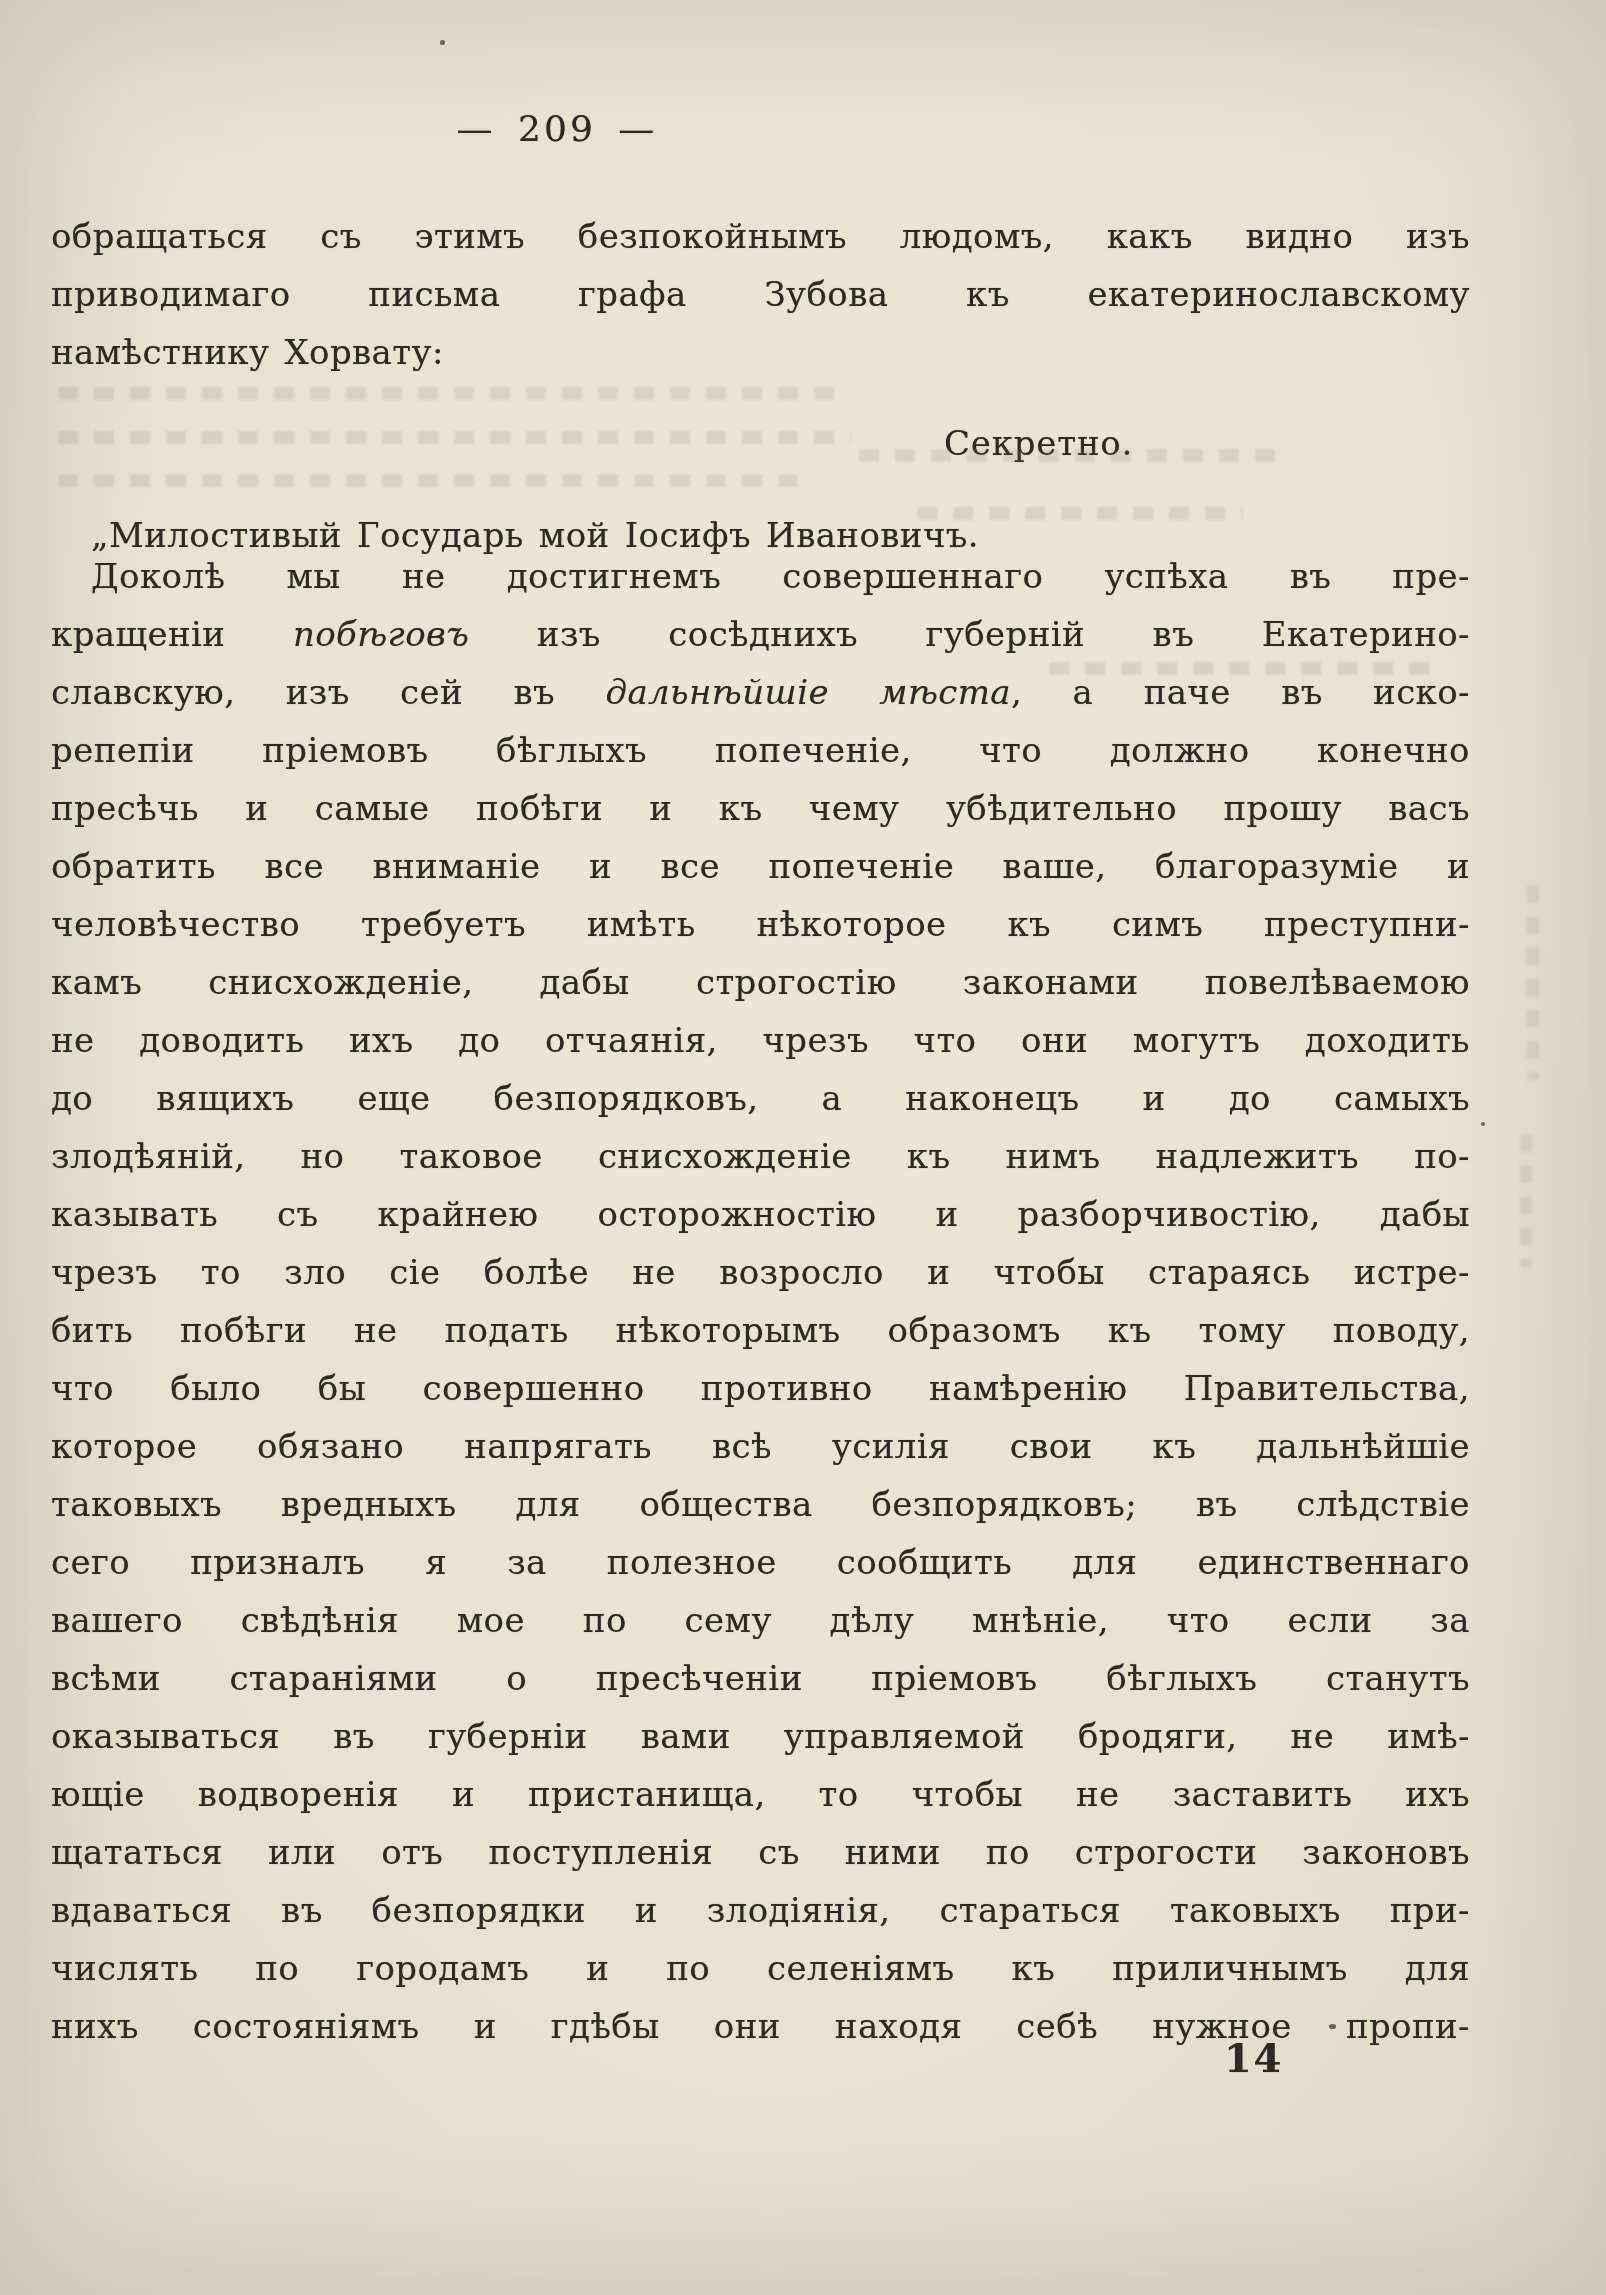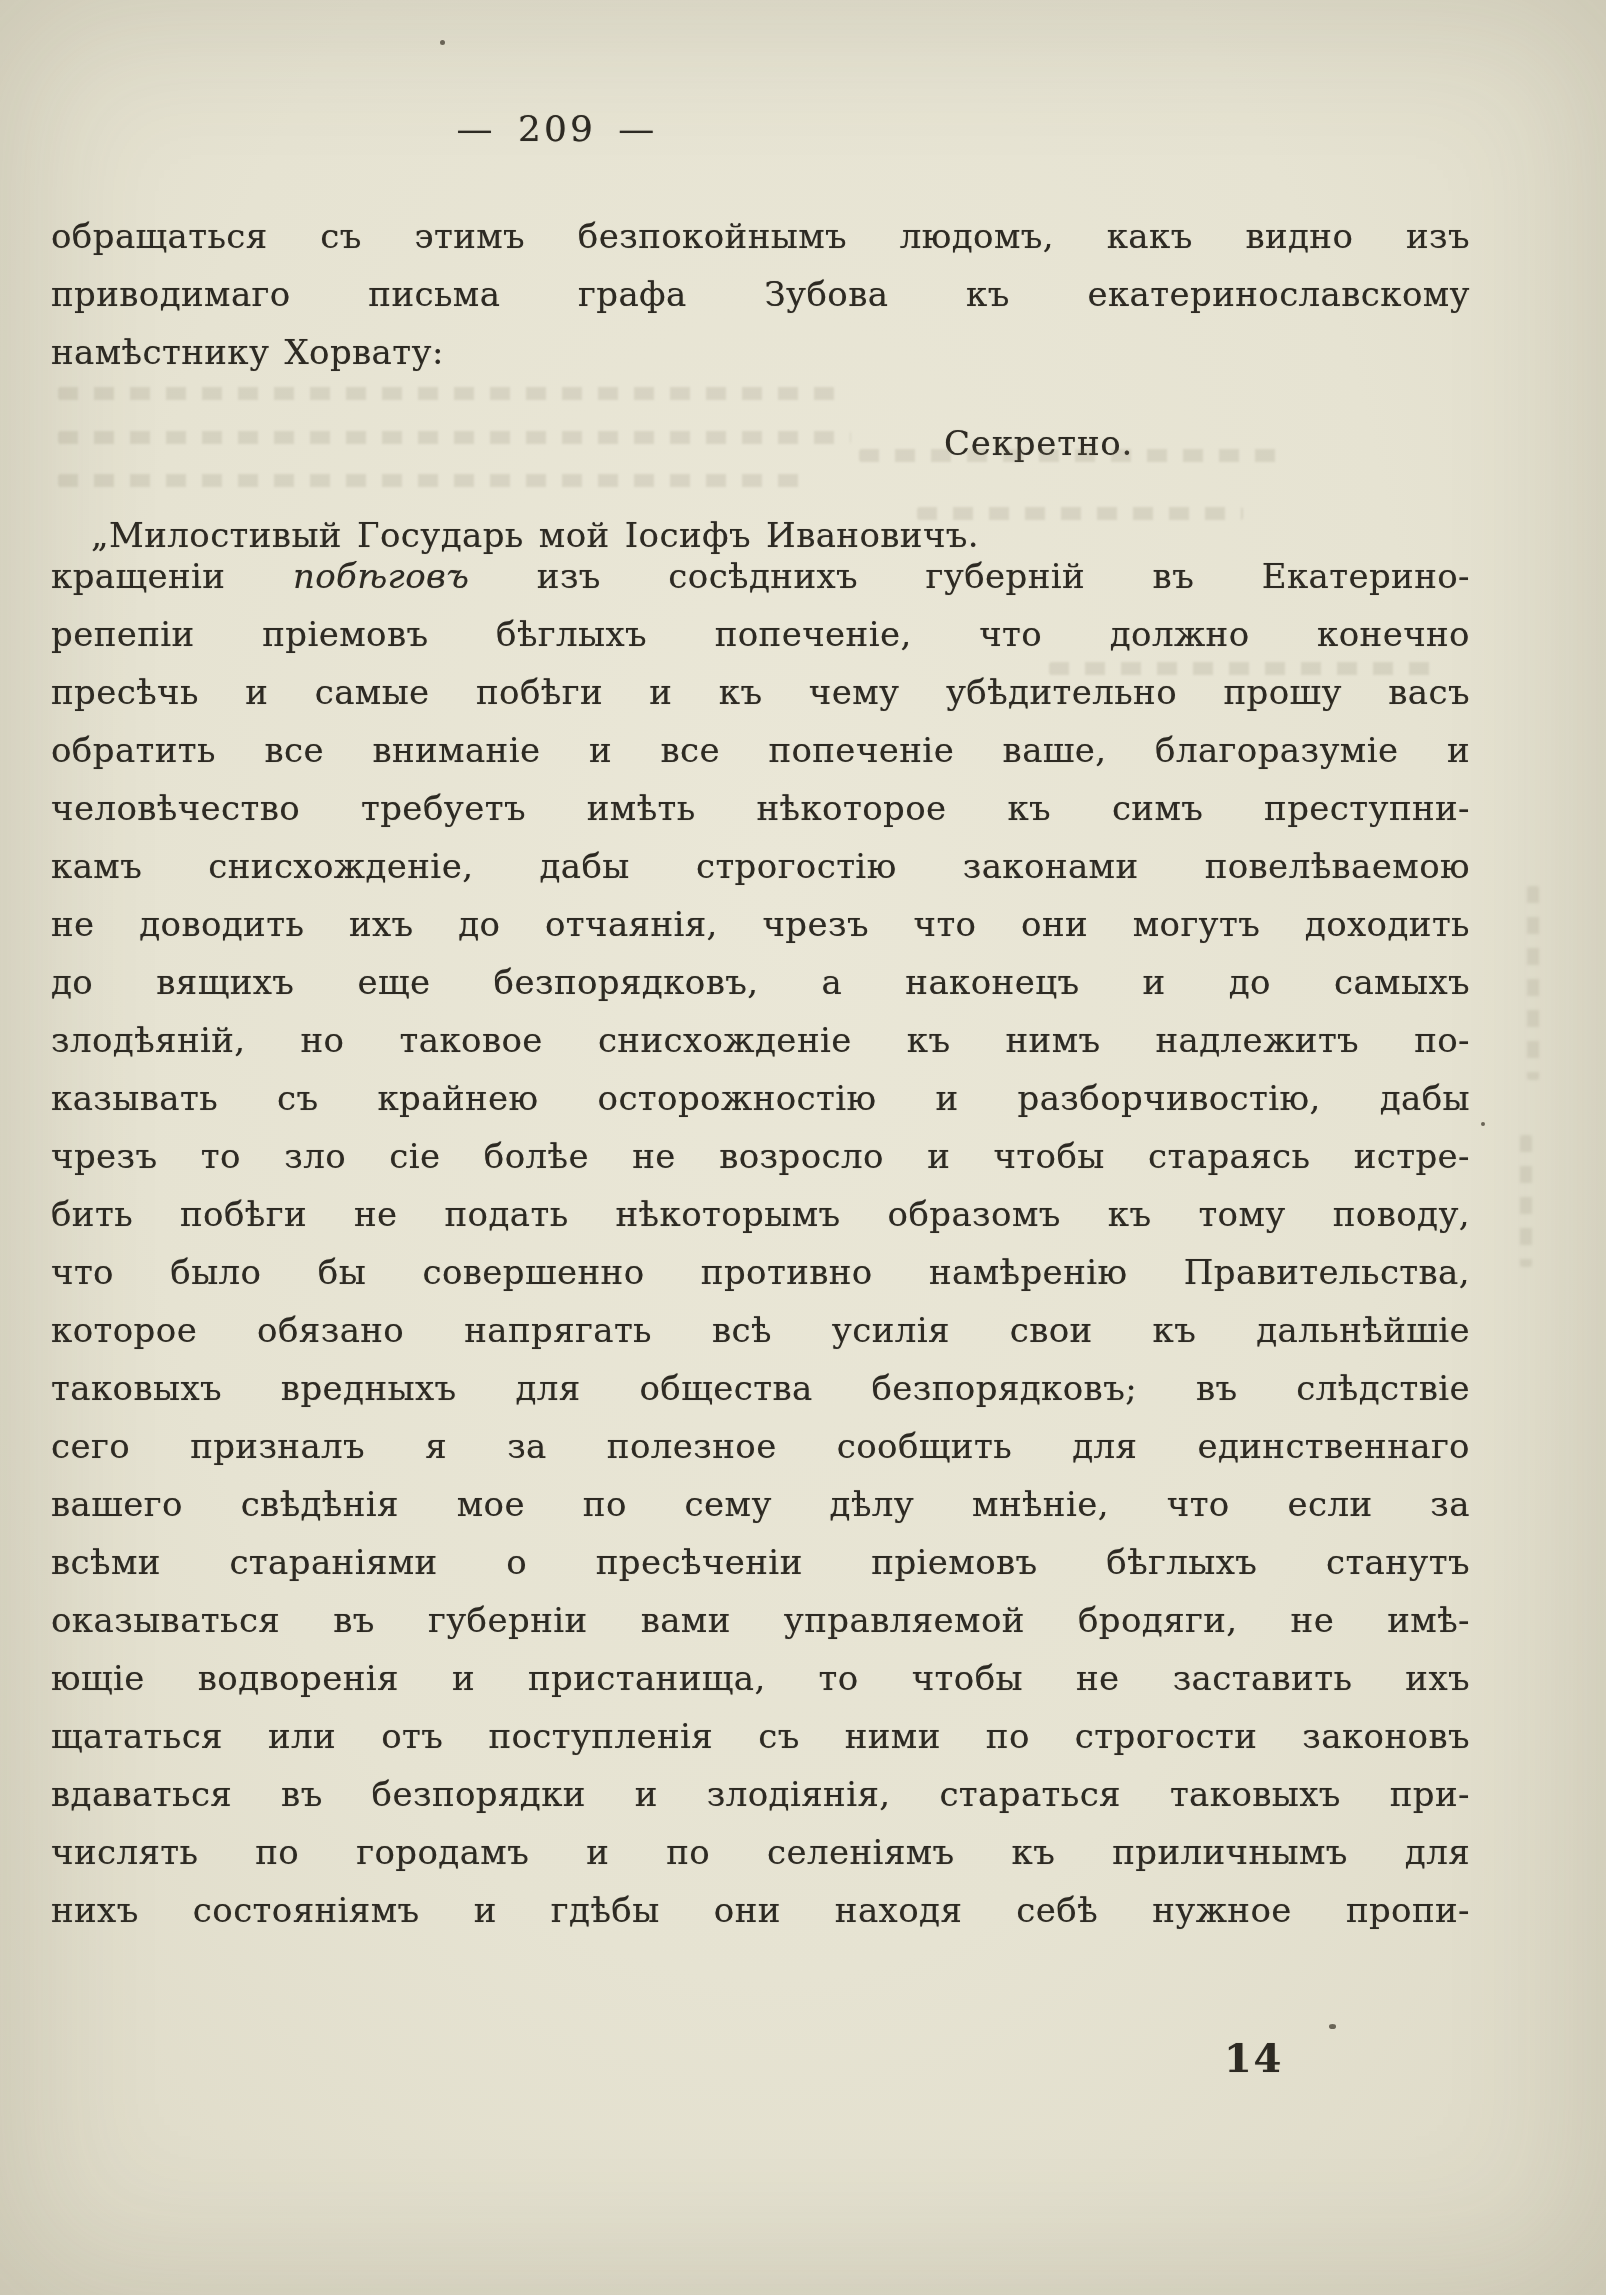--- a/index.html
+++ b/index.html
@@ -62,21 +62,23 @@
     <span class="line">намѣстнику Хорвату:</span>
   </div>
 
   <div class="secret">Секретно.</div>
 
   <div class="block txt" style="top:506px;">
     <span class="line indent">„Милостивый Государь мой Іосифъ Ивановичъ.</span>
   </div>
 
   <div class="block txt" style="top:547px;">
+    <span class="line just indent">Доколѣ мы не достигнемъ совершеннаго успѣха въ пре-</span>
     <span class="line just"><span>кращеніи </span><span class="it">побѣговъ</span><span> изъ сосѣднихъ губерній въ Екатерино-</span></span>
+    <span class="line just"><span>славскую, изъ сей въ </span><span class="it">дальнѣйшіе мѣста</span><span>, а паче въ иско-</span></span>
     <span class="line just">репепіи пріемовъ бѣглыхъ попеченіе, что должно конечно</span>
     <span class="line just">пресѣчь и самые побѣги и къ чему убѣдительно прошу васъ</span>
     <span class="line just">обратить все вниманіе и все попеченіе ваше, благоразуміе и</span>
     <span class="line just">человѣчество требуетъ имѣть нѣкоторое къ симъ преступни-</span>
     <span class="line just">камъ снисхожденіе, дабы строгостію законами повелѣваемою</span>
     <span class="line just">не доводить ихъ до отчаянія, чрезъ что они могутъ доходить</span>
     <span class="line just">до вящихъ еще безпорядковъ, а наконецъ и до самыхъ</span>
     <span class="line just">злодѣяній, но таковое снисхожденіе къ нимъ надлежитъ по-</span>
     <span class="line just">казывать съ крайнею осторожностію и разборчивостію, дабы</span>
     <span class="line just">чрезъ то зло сіе болѣе не возросло и чтобы стараясь истре-</span>

